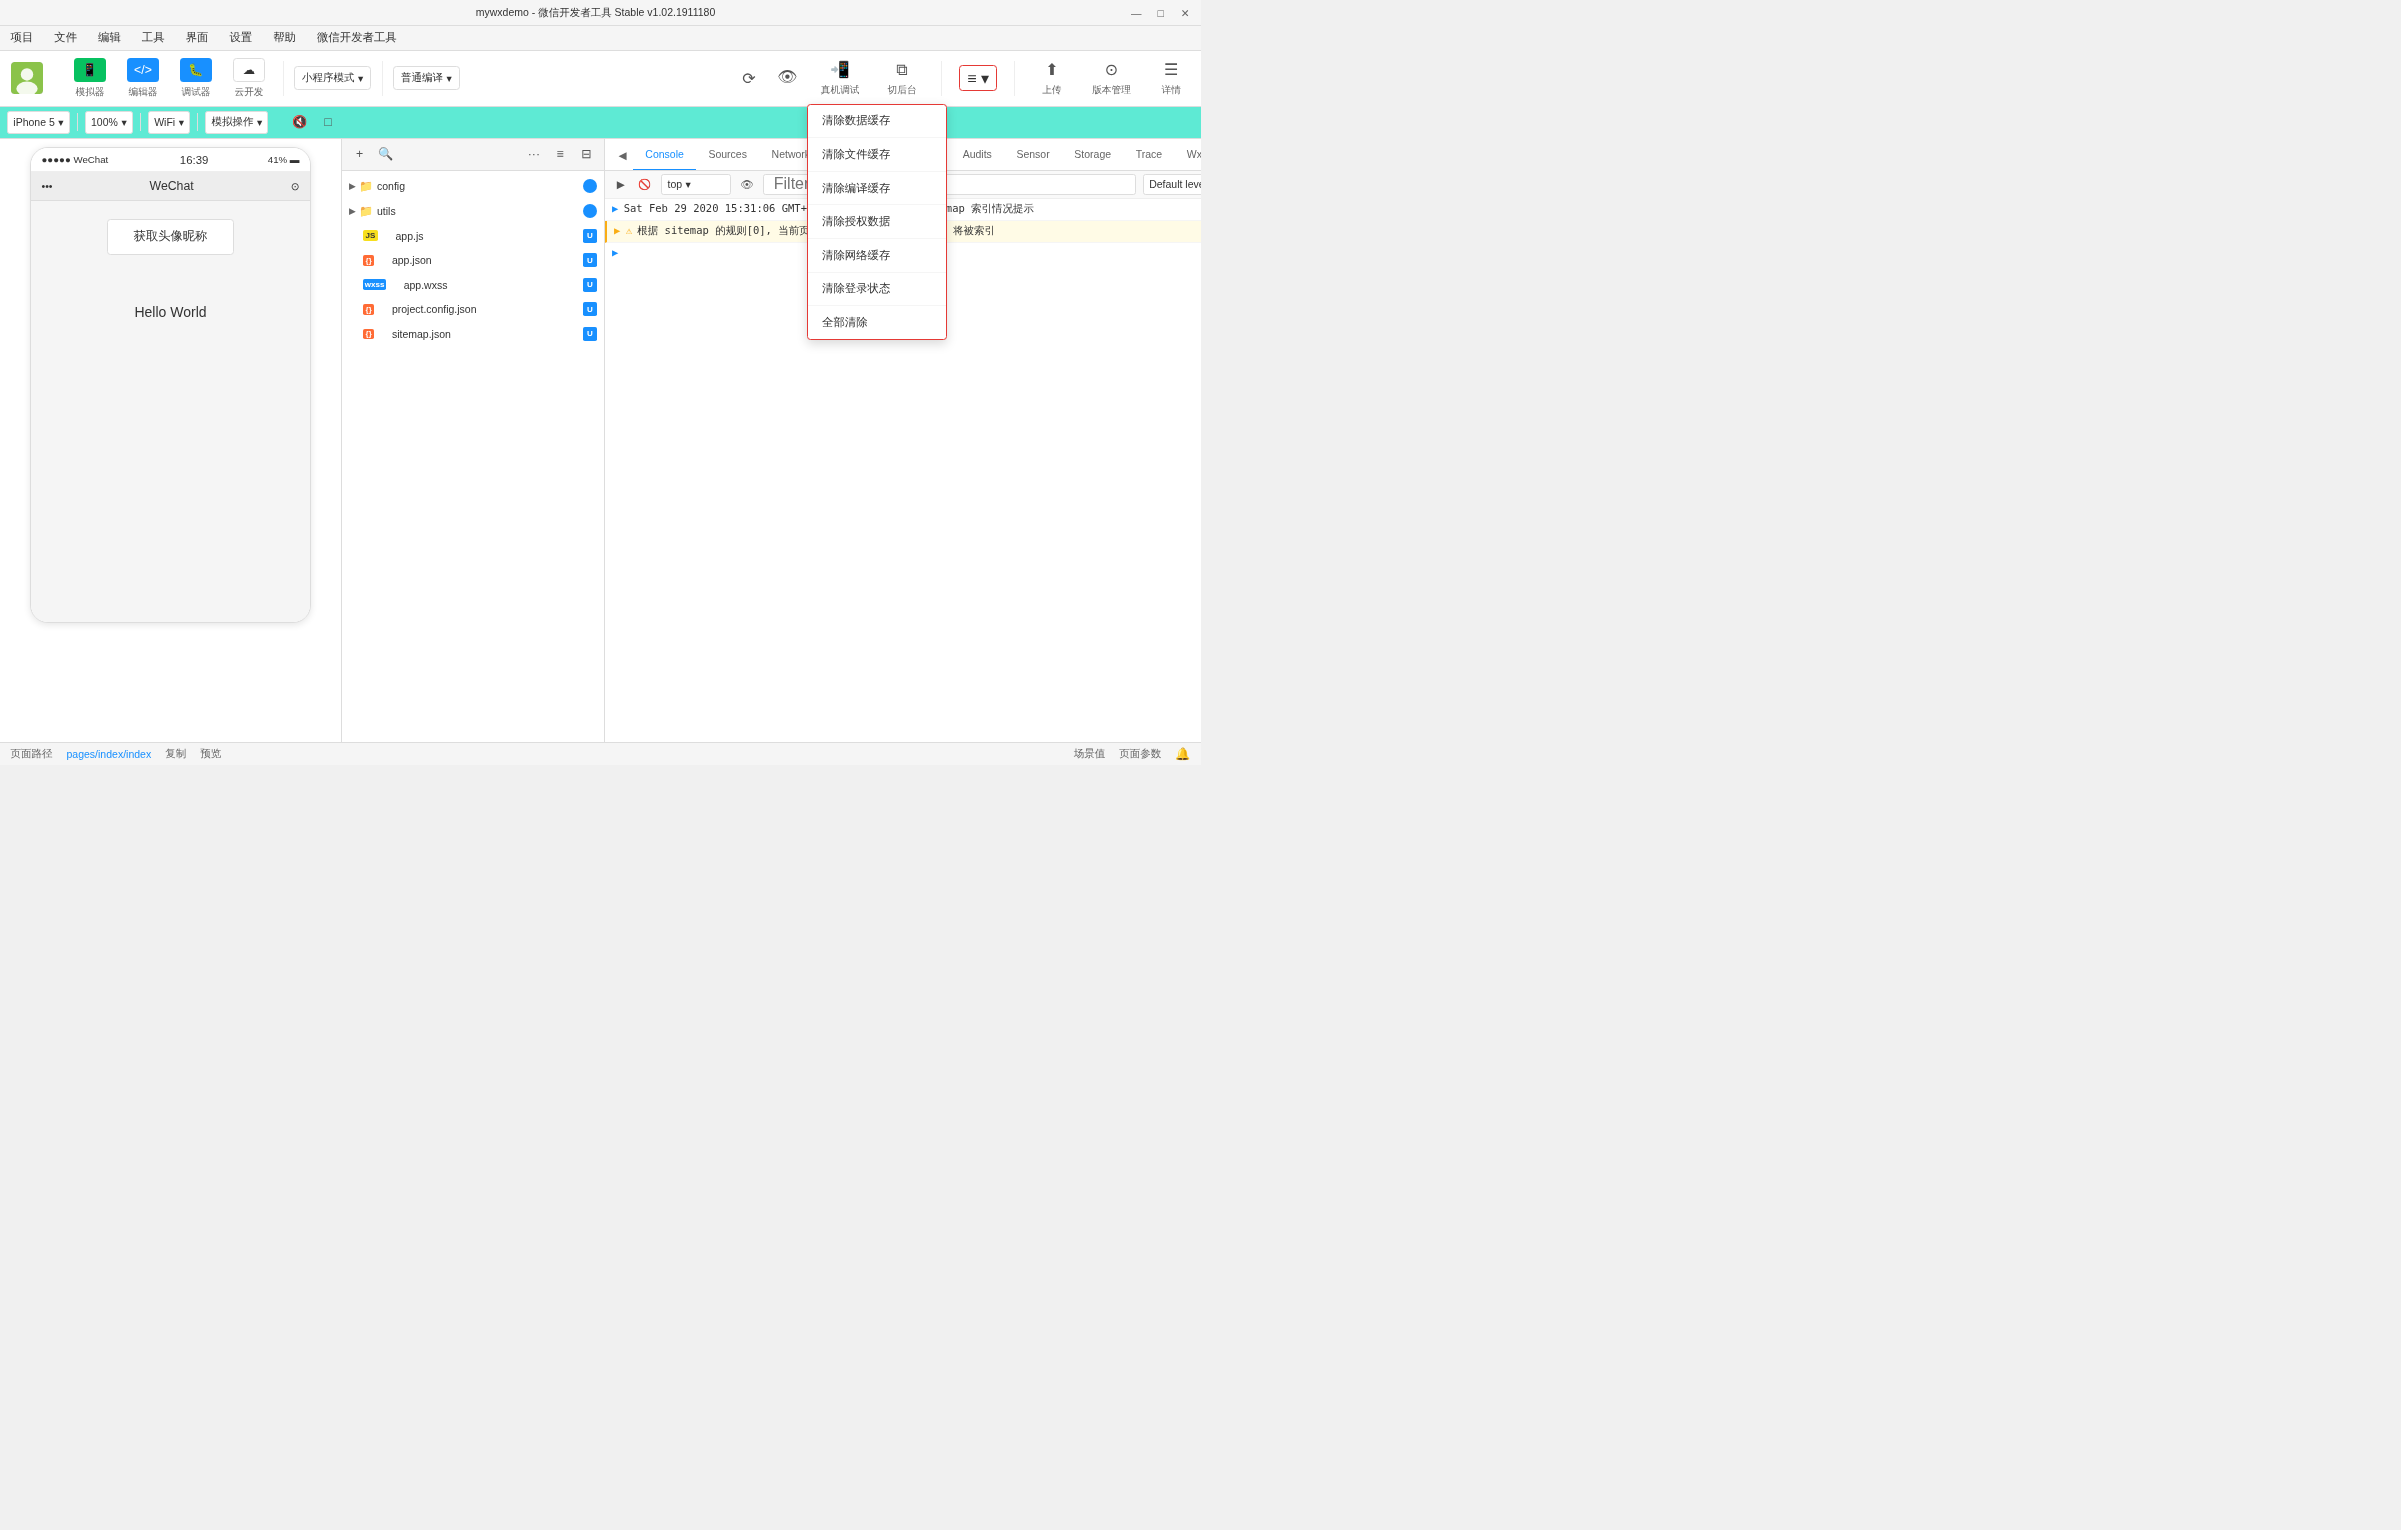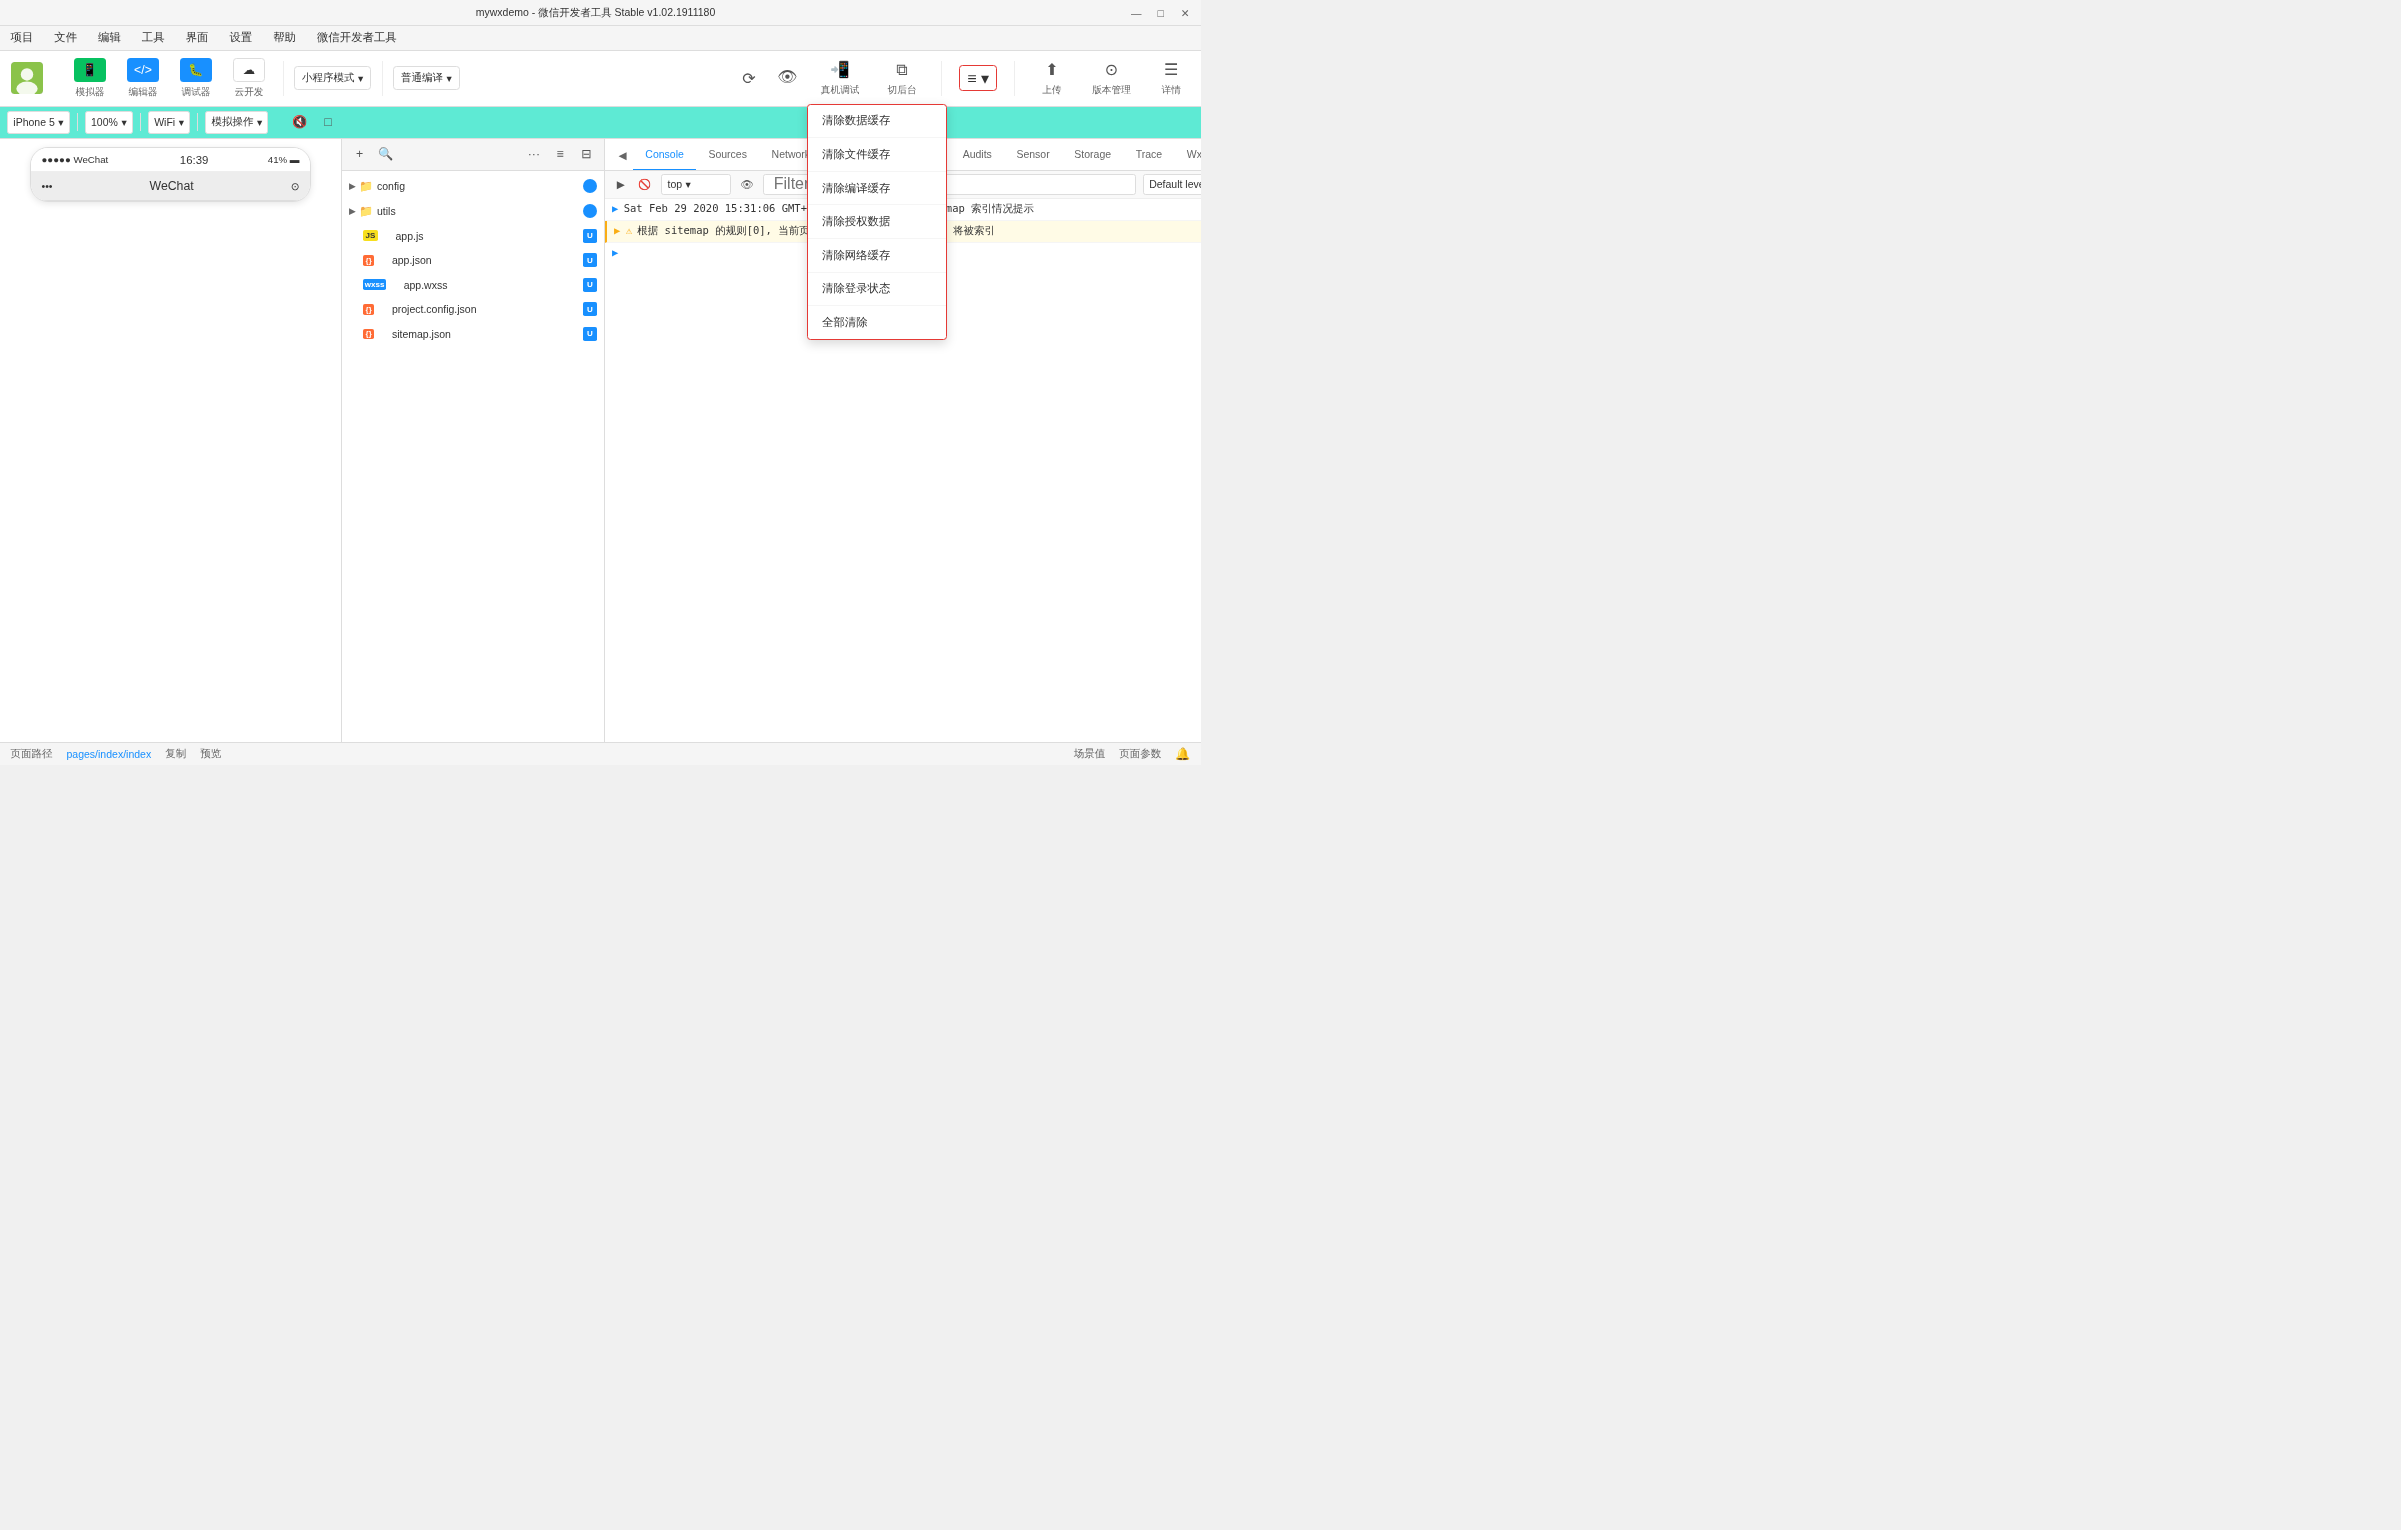--- a/index.html
+++ b/index.html
@@ -685,20 +685,24 @@
         </span>
       </div>
       <div class="wechat-titlebar">
         <div class="wechat-icons">
           <span>•••</span>
         </div>
         <span class="wechat-title">WeChat</span>
         <div class="wechat-icons">
           <span>⊙</span>
         </div>
+      </div>
+      <div class="phone-body">
+        <button class="phone-btn">获取头像昵称</button>
+        <div class="phone-hello">Hello World</div>
       </div>
     </div>
   </div>
 
   <div id="file-panel">
     <div id="file-toolbar">
       <div class="file-tool-btn">+</div>
       <div class="file-tool-btn">🔍</div>
       <div style="flex:1;"></div>
       <div class="file-tool-btn">···</div>

